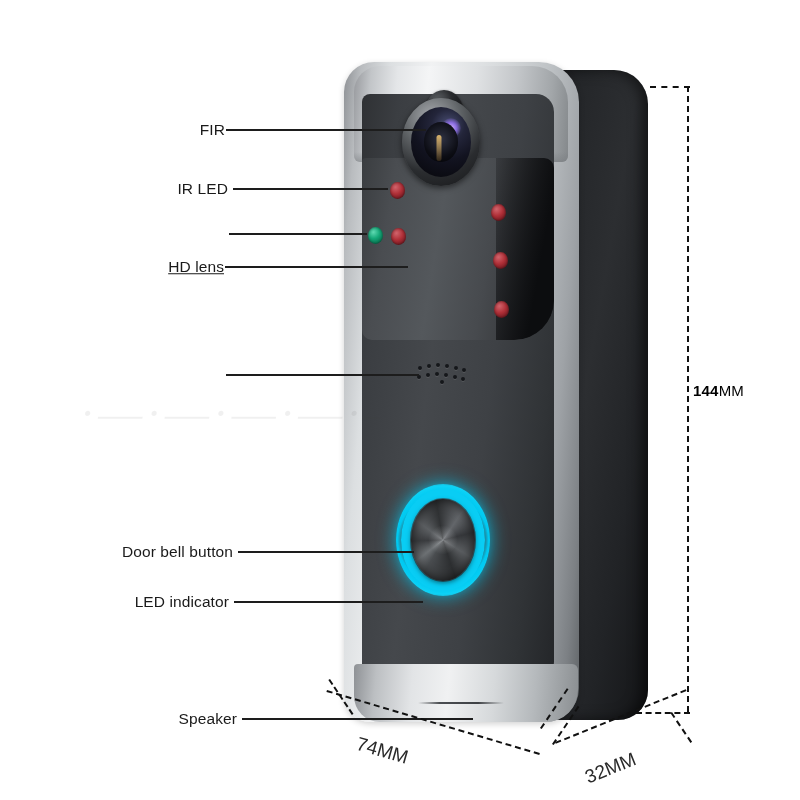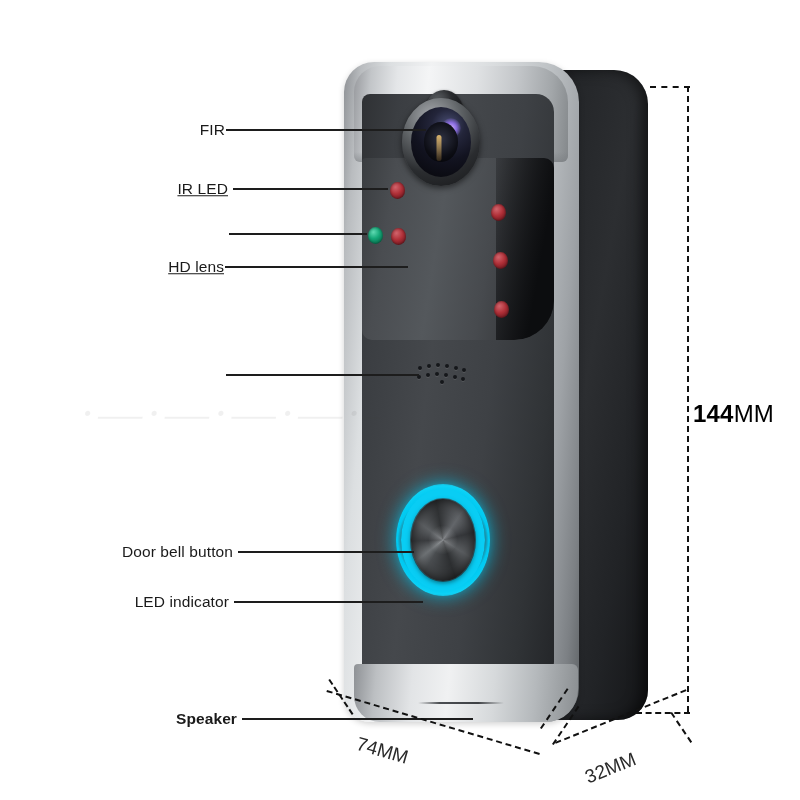--- a/index.html
+++ b/index.html
@@ -56,23 +56,22 @@
     border-top: 2.2px dashed #111;
     transform-origin: 0 0;
   }
   .dim-text {
     position: absolute;
     font-family: "Liberation Sans", sans-serif;
     white-space: nowrap;
     color: #000;
   }
   #dim-height-text {
-    font-size: 24px;
+    font-size: 15px;
     letter-spacing: 0.2px;
-    margin-top: 18px;
   }
   #dim-height-text .num { font-weight: 700; }
   #dim-height-text .unit { font-weight: 400; }
   .dim-text.slant {
     font-size: 19px;
     font-weight: 400;
     color: #2a2a2a;
   }
 
   
@@ -426,37 +425,37 @@
       </div>
 
     </div>
   </div>
 
   <div class="watermark">·—·—·—·—·—·</div>
 
   <div class="callout-label right-anchor" style="left:40px; top:130px; width:185px;">FIR</div>
   <div class="leader" style="left:226px; top:129px; width:200px;"></div>
 
-  <div class="callout-label right-anchor" style="left:40px; top:189px; width:188px;text-decoration:underline;">IR LED</div>
+  <div class="callout-label right-anchor" style="left:40px; top:189px; width:188px;">IR LED</div>
   <div class="leader" style="left:233px; top:188px; width:155px;"></div>
 
   <div class="leader" style="left:229px; top:233px; width:138px;"></div>
 
   <div class="callout-label right-anchor" style="left:40px; top:267px; width:184px;text-decoration:underline;">HD lens</div>
   <div class="leader" style="left:225px; top:266px; width:183px;"></div>
 
   <div class="leader" style="left:226px; top:374px; width:193px;"></div>
 
   <div class="callout-label right-anchor" style="left:28px; top:552px; width:205px;">Door bell button</div>
   <div class="leader" style="left:238px; top:551px; width:176px;"></div>
 
   <div class="callout-label right-anchor" style="left:28px; top:602px; width:201px;">LED indicator</div>
   <div class="leader" style="left:234px; top:601px; width:189px;"></div>
 
-  <div class="callout-label right-anchor" style="left:60px; top:719px; width:177px;font-weight:bold;">Speaker</div>
+  <div class="callout-label right-anchor" style="left:60px; top:719px; width:177px;">Speaker</div>
   <div class="leader" style="left:242px; top:718px; width:231px;"></div>
 
   <div class="dim-h" style="left:650px; top:86px; width:40px;"></div>
   <div class="dim-v" style="left:687px; top:86px; height:626px;"></div>
   <div class="dim-h" style="left:636px; top:712px; width:54px;"></div>
   <div class="dim-text" id="dim-height-text" style="left:693px; top:382px;"><span class="num">144</span><span class="unit">MM</span></div>
 
   <div class="dim-diag" style="left:330px; top:679px; width:42px; transform:rotate(56deg);"></div>
   <div class="dim-diag" style="left:327px; top:690px; width:222px; transform:rotate(16.5deg);"></div>
   <div class="dim-diag" style="left:540px; top:728px; width:48px; transform:rotate(-56deg);"></div>

